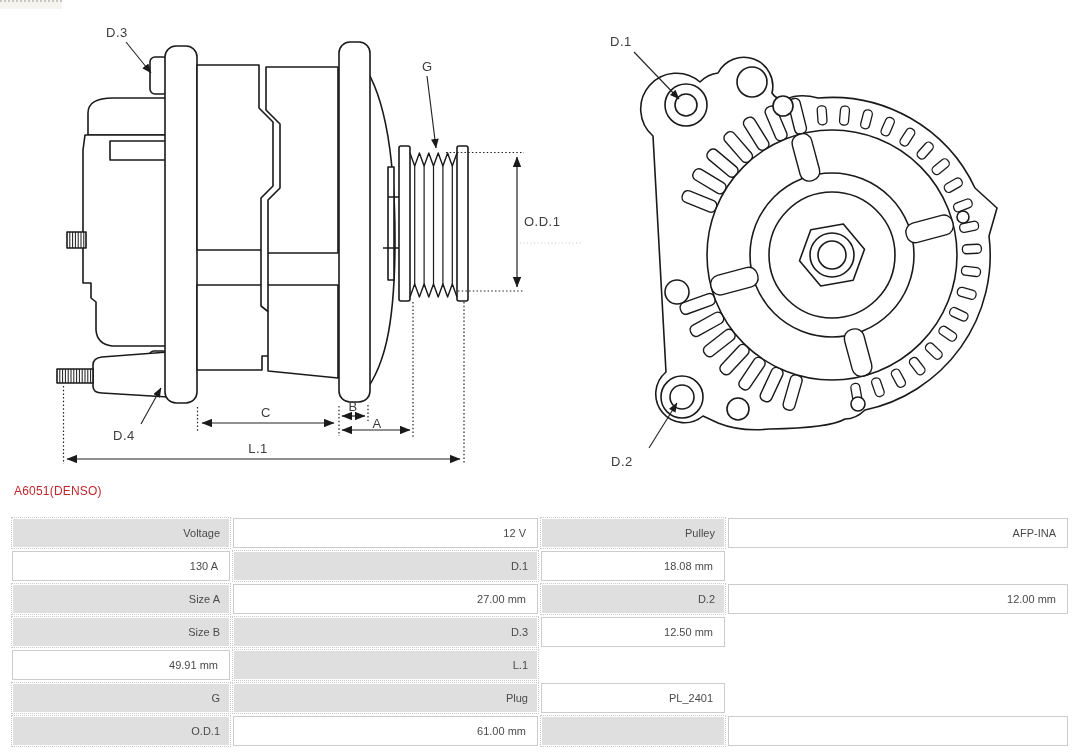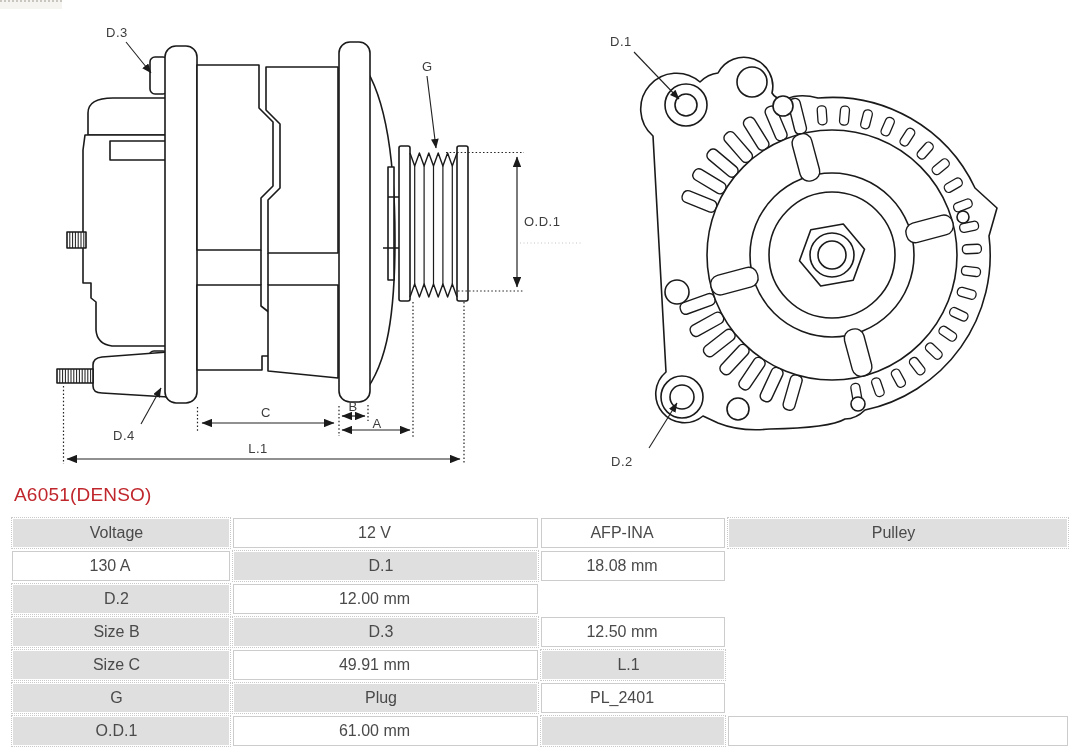--- a/index.html
+++ b/index.html
@@ -7,37 +7,37 @@
     width:1080px;height:753px;position:relative;background:#fff;overflow:hidden;
     font-family:"Liberation Sans", sans-serif;
   }
   .edge-artifact{
     position:absolute;left:0;top:0;width:62px;height:7px;
     background:#f6f4f1;border-top:2px dotted #c9c5bf;
   }
   .drawing{position:absolute;left:0;top:0;width:1080px;height:478px;}
   .part-title{
     position:absolute;left:14px;top:484px;
-    font-size:19px;letter-spacing:.2px;color:#c0272d;
+    font-size:12px;letter-spacing:.2px;color:#c0272d;
   }
   .spec-table{
     position:absolute;left:12px;top:518px;width:1056px;
     display:flex;flex-direction:column;gap:3px;
   }
   .spec-row{display:grid;grid-template-columns:218px 305px 184px 340px;gap:3px;}
   .cell{
     box-sizing:border-box;height:30px;line-height:28px;
-    font-size:16px;color:#4a4a4a;text-align:center;white-space:nowrap;overflow:hidden;
+    font-size:11px;color:#4a4a4a;text-align:right;white-space:nowrap;overflow:hidden;
   }
   .cell.lbl{
     background:#dfdfdf;border:1px solid #fff;outline:1px dotted #c9c9c9;
     outline-offset:0;padding-right:9px;
   }
   .cell.val{
-    background:#fff;border:1px solid #ccc;padding-right:22px;
+    background:#fff;border:1px solid #ccc;padding-right:11px;
   }
   svg text{font-family:"Liberation Sans", sans-serif;font-size:13px;fill:#3d3d3d;letter-spacing:.5px;}
 </style>
 </head>
 <body>
 
 <div class="edge-artifact"></div>
 
 <svg class="drawing" viewBox="0 0 1080 478">
   <defs>
@@ -237,39 +237,40 @@
     <text x="611" y="466">D.2</text>
   </g>
 </svg>
 
 <div class="part-title">A6051(DENSO)</div>
 
 <div class="spec-table">
   <div class="spec-row">
     <div class="cell lbl">Voltage</div>
     <div class="cell val">12 V</div>
+    <div class="cell lbl">Pulley</div>
     <div class="cell val">AFP-INA</div>
-    <div class="cell lbl">Pulley</div>
   </div>
   <div class="spec-row">
     <div class="cell val">130 A</div>
     <div class="cell lbl">D.1</div>
     <div class="cell val">18.08 mm</div>
   </div>
   <div class="spec-row">
+    <div class="cell lbl">Size A</div>
+    <div class="cell val">27.00 mm</div>
     <div class="cell lbl">D.2</div>
     <div class="cell val">12.00 mm</div>
   </div>
   <div class="spec-row">
     <div class="cell lbl">Size B</div>
     <div class="cell lbl">D.3</div>
     <div class="cell val">12.50 mm</div>
   </div>
   <div class="spec-row">
-    <div class="cell lbl">Size C</div>
     <div class="cell val">49.91 mm</div>
     <div class="cell lbl">L.1</div>
   </div>
   <div class="spec-row">
     <div class="cell lbl">G</div>
     <div class="cell lbl">Plug</div>
     <div class="cell val">PL_2401</div>
   </div>
   <div class="spec-row">
     <div class="cell lbl">O.D.1</div>

